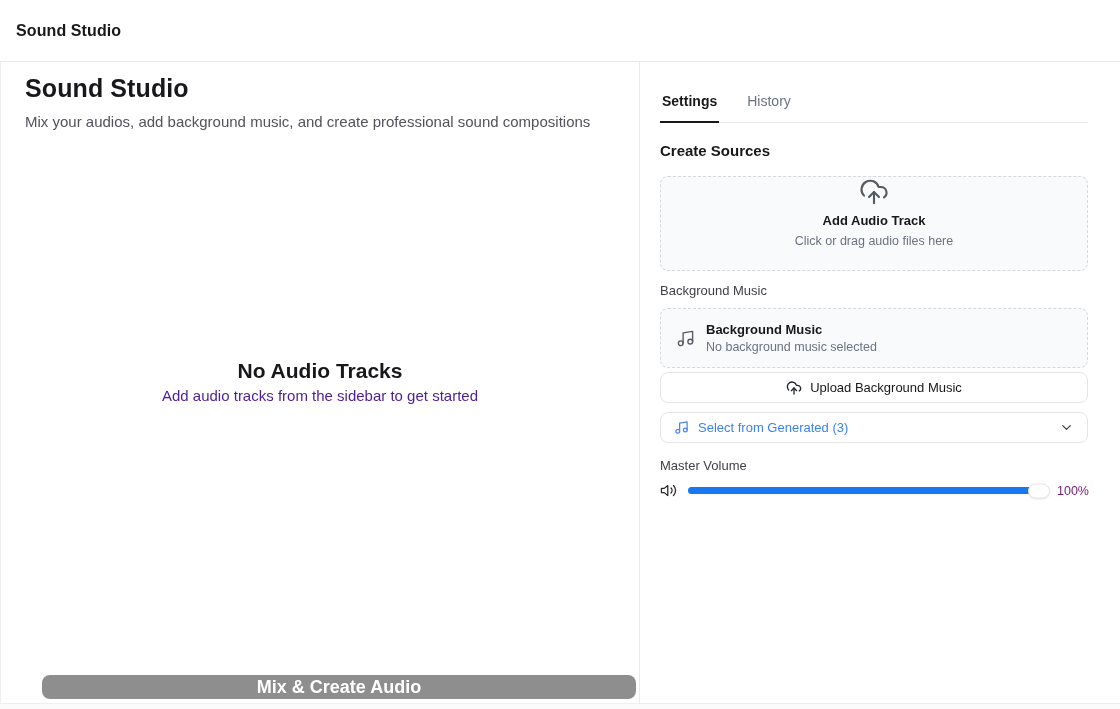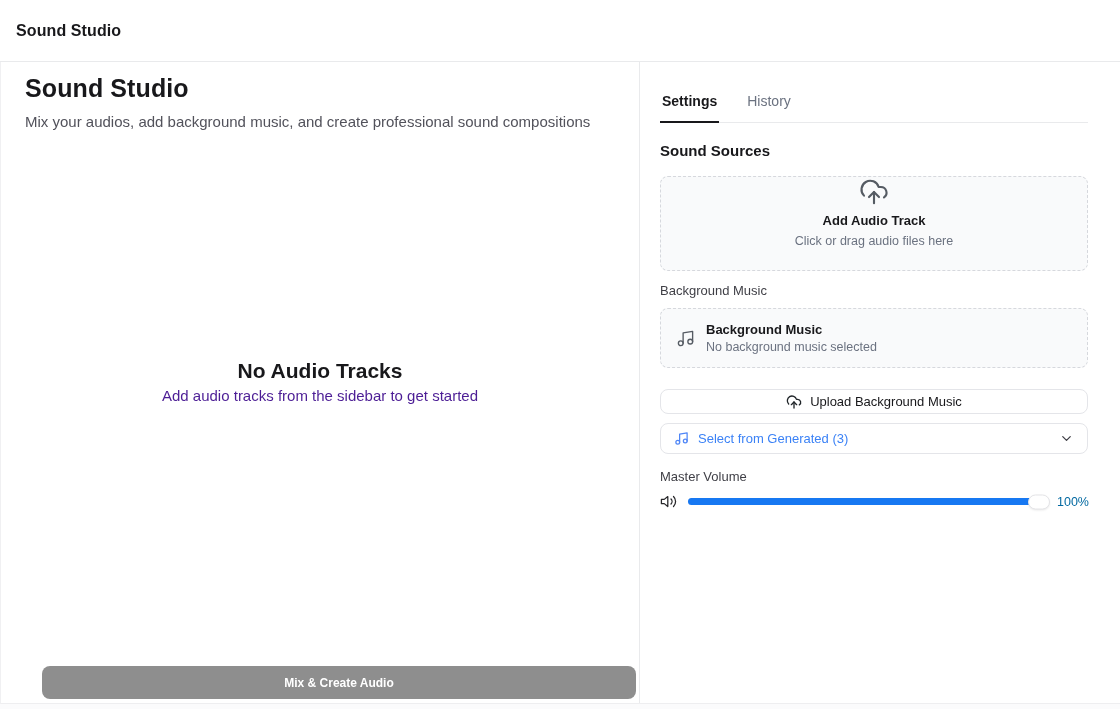--- a/index.html
+++ b/index.html
@@ -37,24 +37,24 @@
 
   .empty-state {
     position: absolute; left: 0; right: 0; top: 50%;
     transform: translateY(-54%);
     text-align: center;
   }
   .empty-title { font-size: 21px; font-weight: 600; color: #18181b; }
   .empty-subtitle { margin-top: 4px; font-size: 15px; color: #4c1d95; }
 
   .mix-button {
-    position: absolute; left: 41px; right: 3px; bottom: 4px; height: 33px;
+    position: absolute; left: 41px; right: 3px; bottom: 4px; height: 24px;
     background: var(--btn-gray, #8e8e8e); color: #ffffff;
     border: none; border-radius: 8px;
-    font-family: inherit; font-size: 12px; font-weight: 600;
+    font-family: inherit; font-size: 18px; font-weight: 600;
     display: flex; align-items: center; justify-content: center;
     cursor: pointer;
   }
 
   
   .right-panel {
     flex: 1 1 auto; border-left: 1px solid #e9eaec;
     padding: 31px 32px 0 20px;
   }
 
@@ -88,21 +88,21 @@
   .bgm-box {
     margin-top: 10px; height: 60px;
     border: 1px dashed #d6d8dd; border-radius: 8px; background: #f9fafb;
     display: flex; align-items: center; padding-left: 15px; gap: 11px;
   }
   .bgm-icon { color: #555b63; line-height: 0; }
   .bgm-title { font-size: 13px; font-weight: 600; }
   .bgm-subtitle { margin-top: 3px; font-size: 12.5px; color: #6b7280; }
 
   .upload-btn {
-    margin-top: 21px; width: 100%; height: 25px;
+    margin-top: 4px; width: 100%; height: 31px;
     background: #ffffff; border: 1px solid #e4e5e9; border-radius: 8px;
     display: flex; align-items: center; justify-content: center; gap: 8px;
     font-family: inherit; font-size: 13px; font-weight: 500; color: #18181b;
     cursor: pointer;
   }
   .upload-btn .icon { line-height: 0; color: #1f2428; }
 
   .select-box {
     margin-top: 9px; width: 100%; height: 31px;
     background: #ffffff; border: 1px solid #e4e5e9; border-radius: 8px;
@@ -124,21 +124,21 @@
     background: var(--accent, #1778f2); border-radius: 6px;
   }
   .slider-thumb {
     position: absolute; right: -1px; top: 50%; transform: translateY(-50%);
     width: 22px; height: 15px; background: #ffffff;
     border: 1px solid #e4e4e7; border-radius: 999px;
     box-shadow: 0 1px 2px rgba(0,0,0,.08);
     cursor: grab;
   }
   .volume-value { flex: 0 0 auto; margin-left: 8px; width: 31px; text-align: right;
-    font-size: 12.5px; color: #0369a1; }
+    font-size: 12.5px; color: #701a75; }
 
   svg { display: block; }
 </style>
 </head>
 <body>
 
 <div class="app">
 
   <header class="topbar">
     <span class="topbar-title">Sound Studio</span>
@@ -160,21 +160,21 @@
       <button class="mix-button">Mix &amp; Create Audio</button>
     </section>
 
     <aside class="right-panel">
 
       <div class="tabs">
         <div class="tab active">Settings</div>
         <div class="tab">History</div>
       </div>
 
-      <h2 class="section-heading heading-sources">Sound Sources</h2>
+      <h2 class="section-heading heading-sources">Create Sources</h2>
 
       <div class="dropzone">
         <span class="dropzone-icon">
           <svg width="30" height="30" viewBox="0 0 24 24" fill="none" stroke="currentColor" stroke-width="1.7" stroke-linecap="round" stroke-linejoin="round">
             <path d="M4 14.899A7 7 0 1 1 15.71 8h1.79a4.5 4.5 0 0 1 2.5 8.242"></path>
             <path d="M12 12v9"></path>
             <path d="m16 16-4-4-4 4"></path>
           </svg>
         </span>
         <div class="dropzone-title">Add Audio Track</div>

